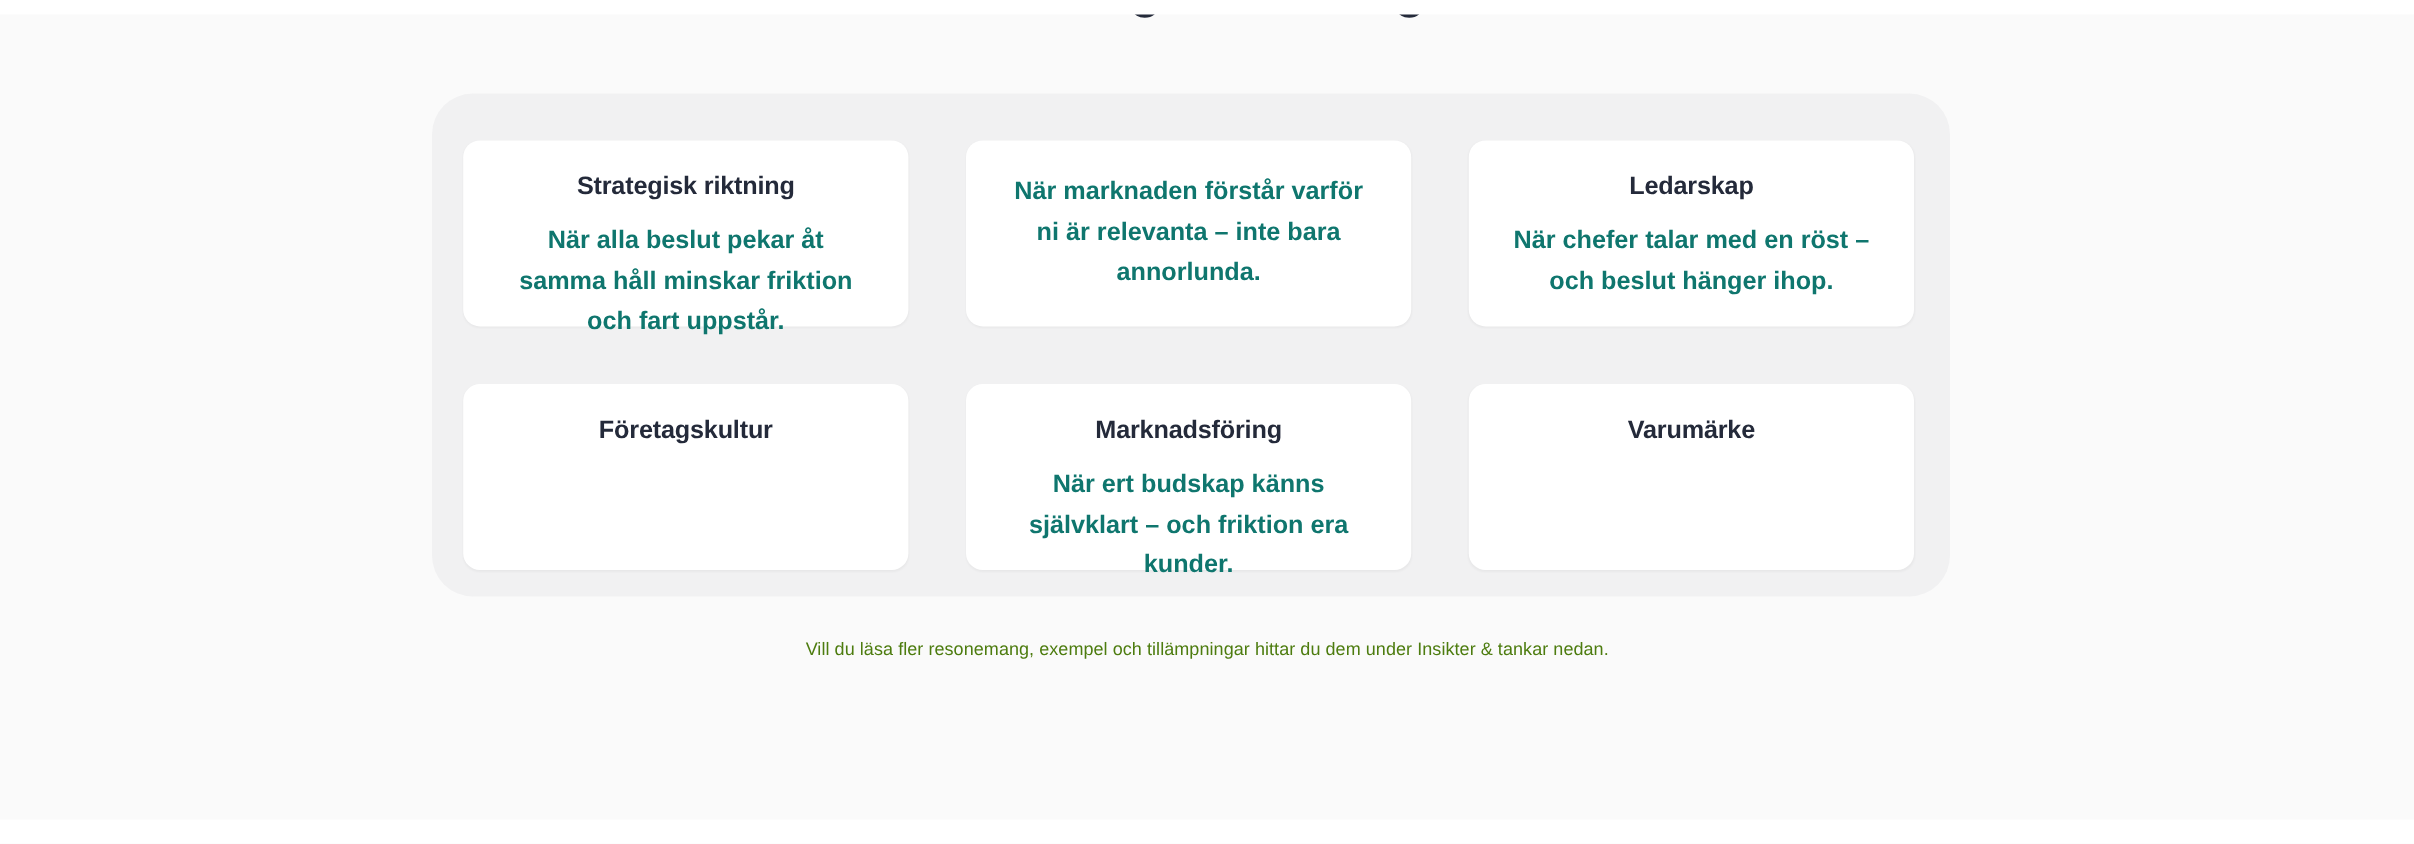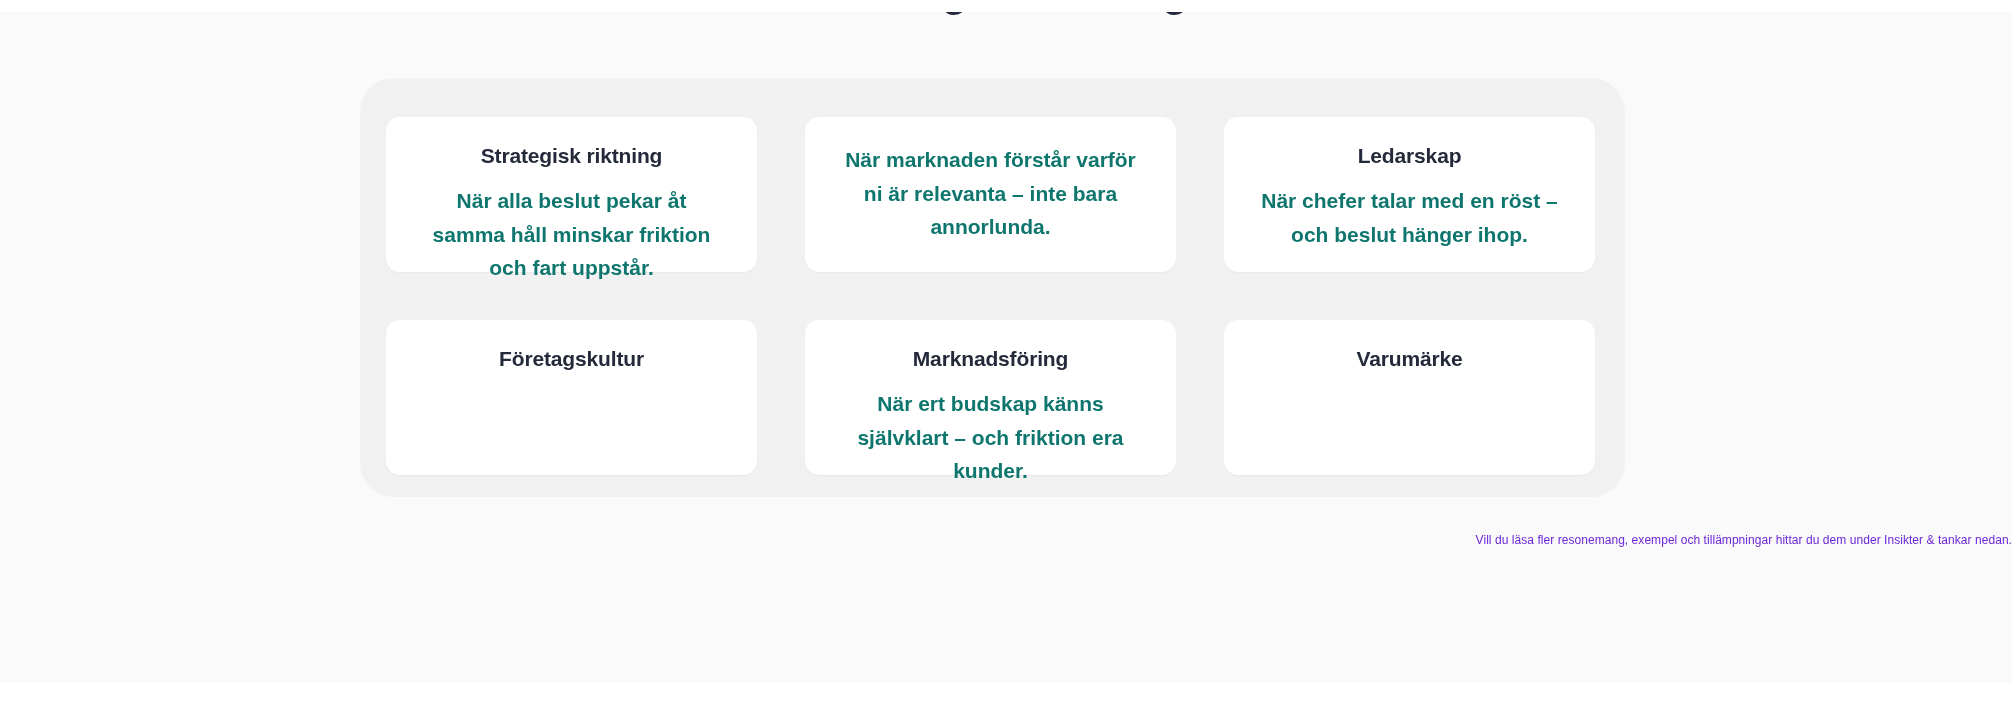--- a/index.html
+++ b/index.html
@@ -96,23 +96,23 @@
     color: #0f766e;
     line-height: 1.6;
     max-width: 300px;
   }
 
   .footnote {
     position: absolute;
     left: 0;
     top: 519px;
     width: 2012px;
-    text-align: right;
-    font-size: 12px;
-    color: #6d28d9;
+    text-align: center;
+    font-size: 15px;
+    color: #4d7c0f;
     letter-spacing: 0.05px;
     line-height: 1.5;
   }
 
   .section-divider {
     position: absolute;
     left: 0;
     top: 683px;
     width: 2012px;
     height: 20px;

